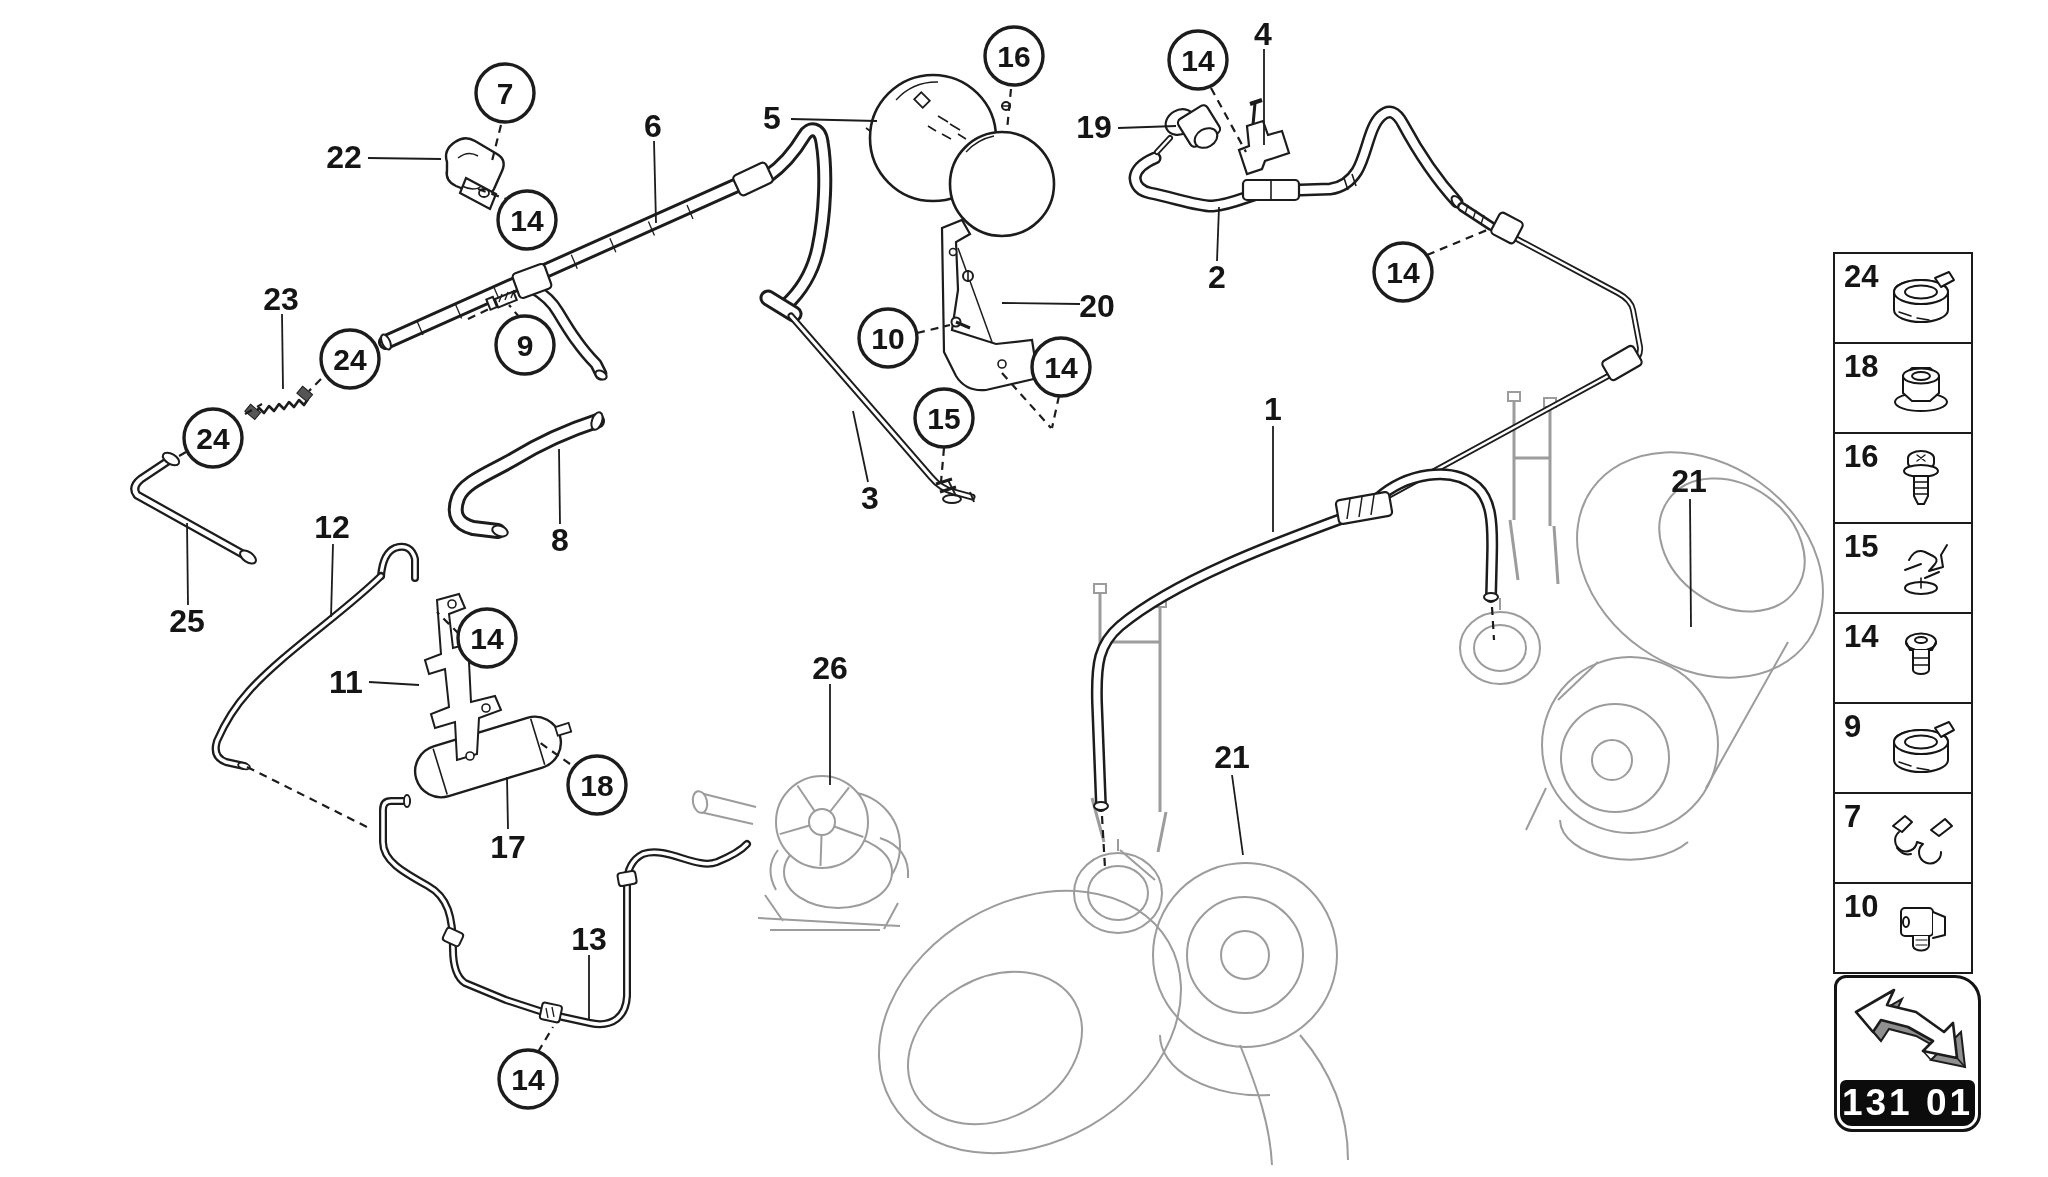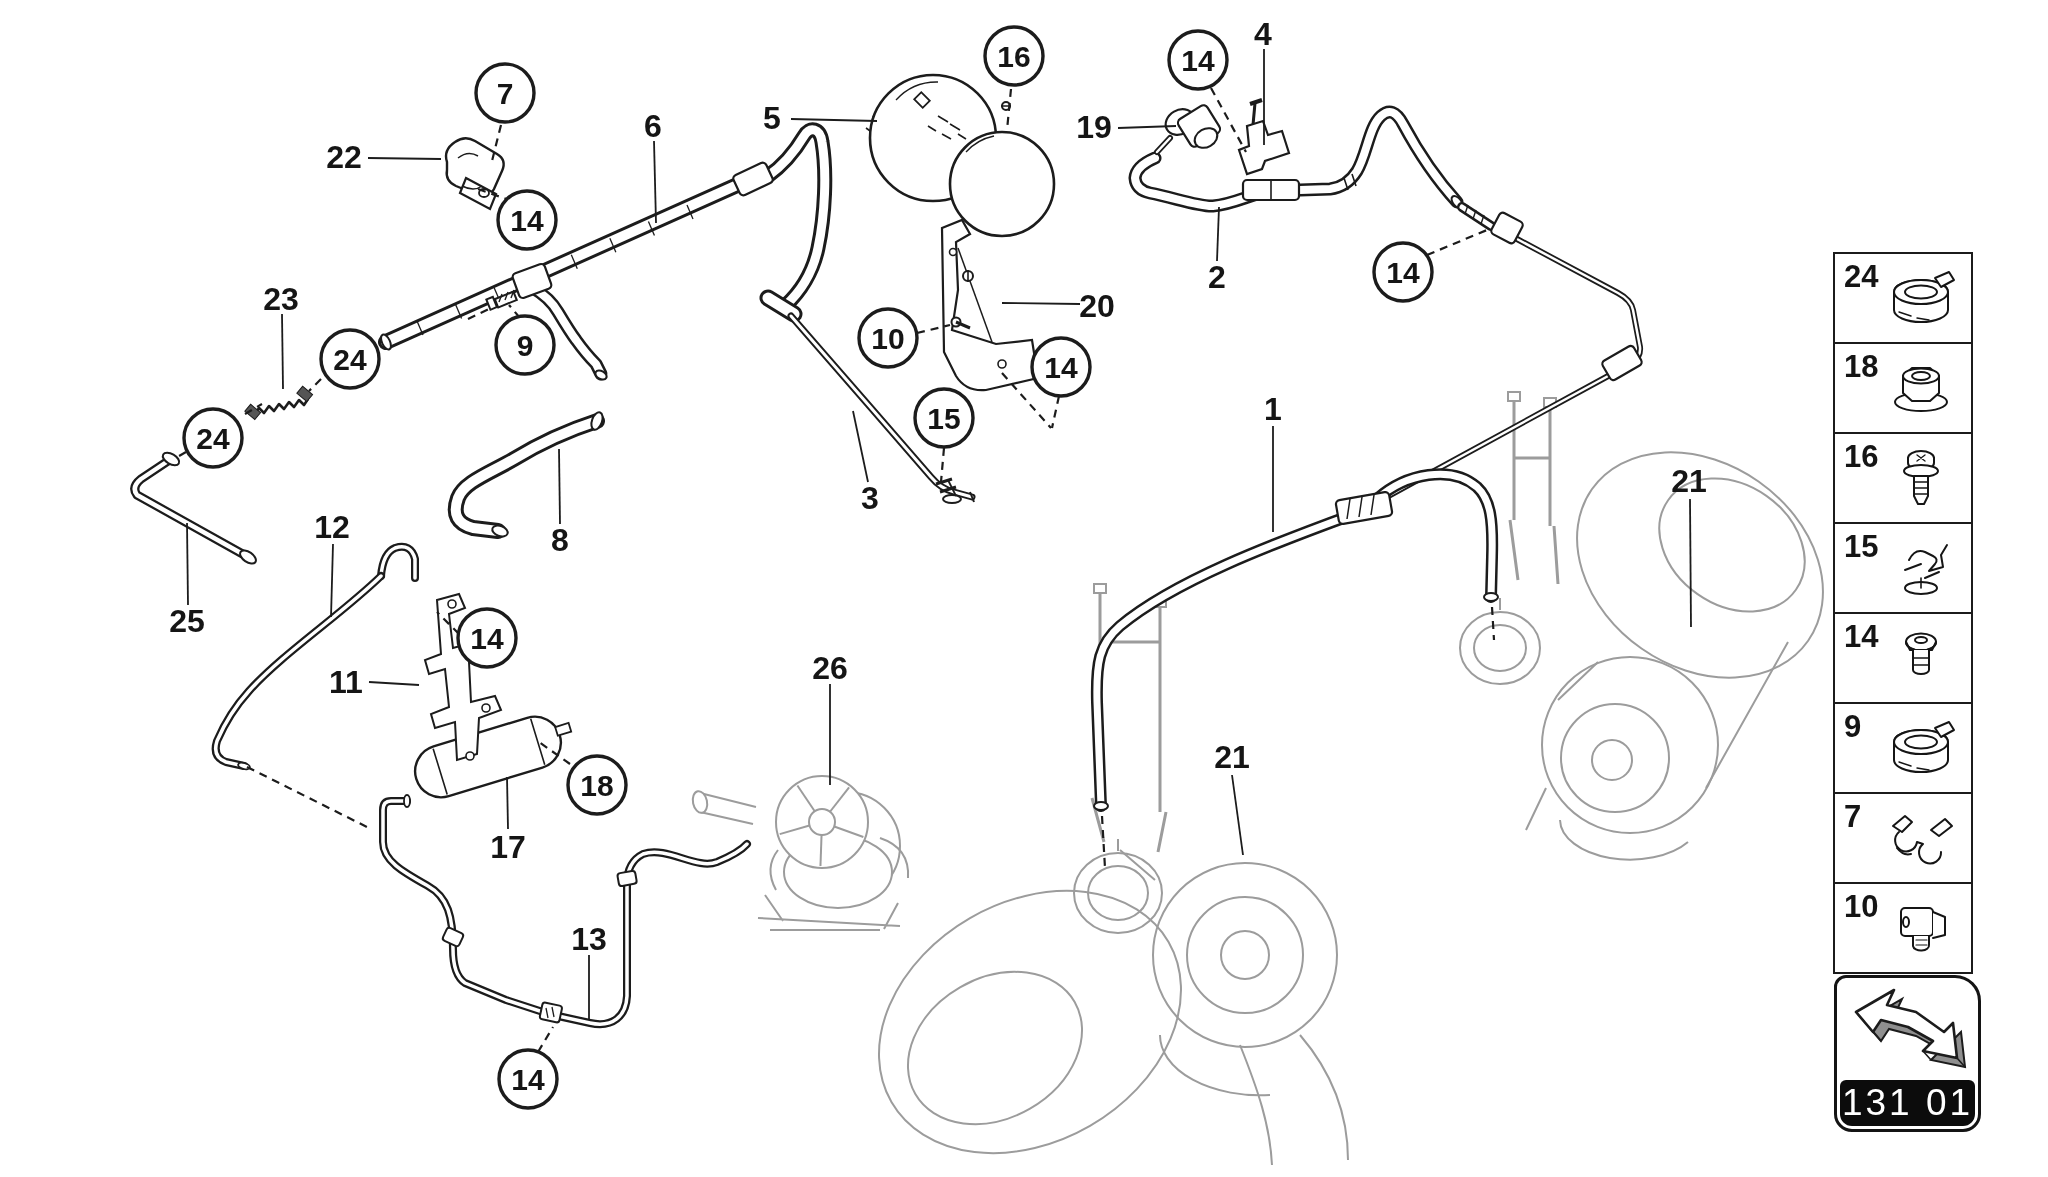--- a/index.html
+++ b/index.html
@@ -11,21 +11,21 @@
   .legend{position:absolute;left:1833px;top:252px;width:140px;
           border:2px solid #1b1b1b;background:#fff;box-sizing:border-box;}
   .cell{position:relative;height:88px;border-bottom:2px solid #1b1b1b;background:#fff;}
   .cell:last-child{border-bottom:none;}
   .cell .num{position:absolute;left:9px;top:5px;font-size:31px;font-weight:bold;color:#151515;}
   .cell svg{position:absolute;right:8px;top:2px;}
   .navbox{position:absolute;left:1834px;top:975px;width:147px;height:157px;
           border:3px solid #141414;border-radius:12px 26px 18px 18px;background:#fff;box-sizing:border-box;}
   .navbox .arrowwrap{position:absolute;left:3px;top:4px;}
   .navbox .code{position:absolute;left:3px;right:3px;bottom:3px;height:46px;background:#0c0c0c;
-          border-radius:6px 6px 12px 12px;color:#fff;font-weight:normal;font-size:37px;
+          border-radius:6px 6px 12px 12px;color:#fff;font-weight:bold;font-size:37px;
           display:flex;align-items:center;justify-content:center;letter-spacing:3px;}
 </style>
 </head>
 <body>
 
 <div class="page">
   <svg id="art" width="2048" height="1177" viewBox="0 0 2048 1177">
       <g stroke="#9c9c9c" fill="none" stroke-width="2">
         <g>
           <circle cx="846" cy="846" r="54" stroke="#9c9c9c" fill="none"></circle>

